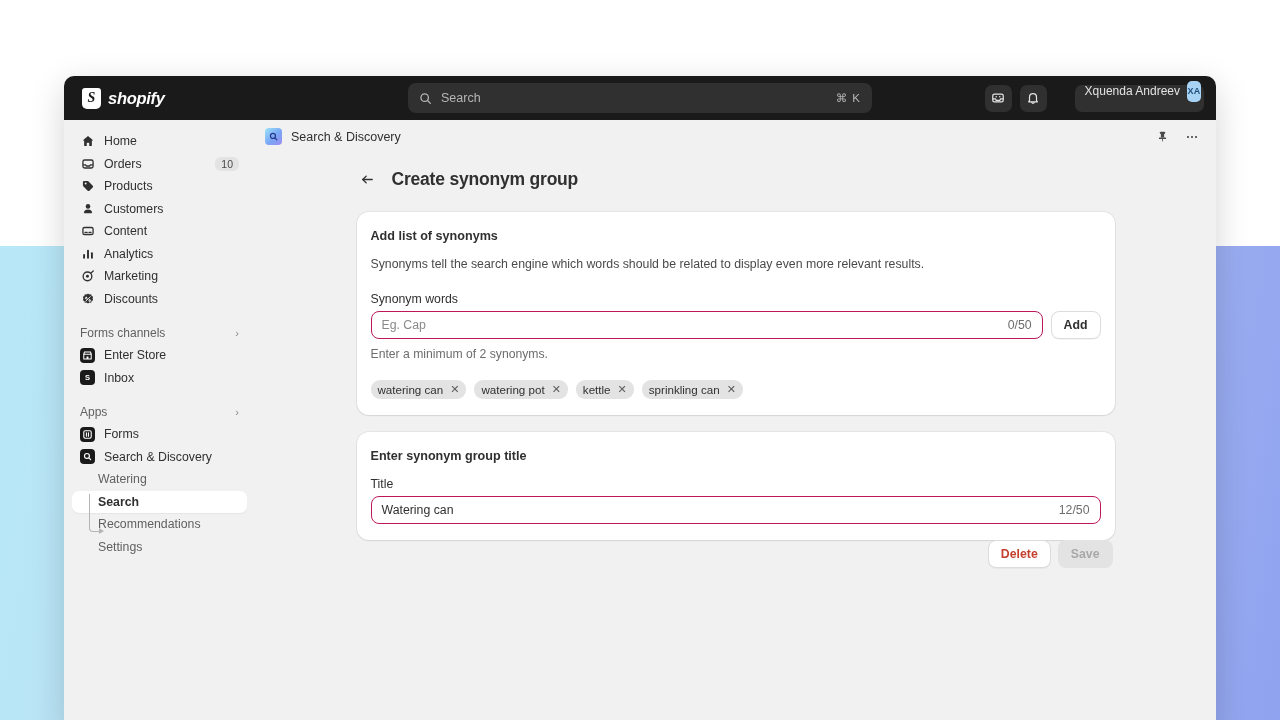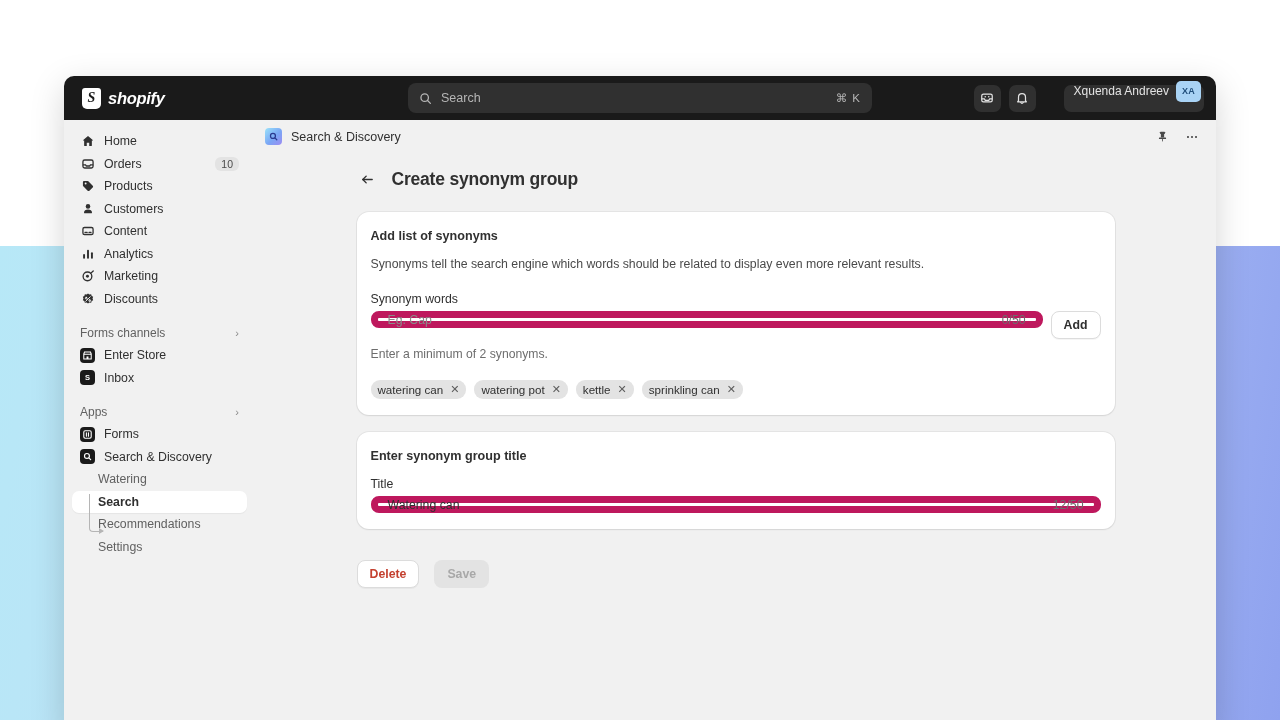--- a/index.html
+++ b/index.html
@@ -99,21 +99,21 @@
     background: #303030;
     border-radius: 7px;
     display: flex; align-items: center;
     gap: 7px;
     padding: 0 3px 14px 10px;
     cursor: pointer;
     margin-left: 20px;
   }
   #userchip .uname { color: #e3e3e3; font-size: 12px; }
   #userchip .uav {
-    width: 25px; height: 21px;
+    width: 14px; height: 21px;
     background: #a9d3f5;
     border-radius: 5px;
     color: #1f4d7a;
     font-size: 9px;
     font-weight: 700;
     display: flex; align-items: center; justify-content: center;
     letter-spacing: .3px;
   }
 
   
@@ -231,22 +231,22 @@
     box-shadow: 0 0 0 1px rgba(0,0,0,.05), 0 1px 2px rgba(0,0,0,.07);
     padding: 17px 14px 16px 14px;
   }
   .card-title { font-size: 12.6px; font-weight: 700; color: #303030; margin-bottom: 14px; }
   .card-desc { font-size: 12.3px; color: #4a4a4a; margin-bottom: 21px; }
   .field-label { font-size: 12.3px; color: #303030; margin-bottom: 5px; }
 
   .input-row { display: flex; gap: 8px; align-items: stretch; }
   .textinput {
     flex: 1;
-    height: 17px;
-    border: 7px solid #be185d;
+    height: 28px;
+    border: 1px solid #be185d;
     border-radius: 8px;
     background: #ffffff;
     display: flex; align-items: center;
     padding: 0 10px;
     cursor: text;
   }
   .textinput .val { font-size: 12.3px; color: #303030; flex: 1; }
   .textinput .val.placeholder { color: #8a8a8a; }
   .textinput .counter { font-size: 12.3px; color: #6d6d6d; }
   .btn {
@@ -274,22 +274,22 @@
     padding: 0 7px;
     font-size: 11.6px;
     color: #303030;
   }
   .tag .x { color: #5c5c5c; font-size: 11px; cursor: pointer; line-height: 1; }
 
   #card2 { margin-top: 17px; }
 
   #footer {
     display: flex;
-    gap: 15px;
-    margin-top: 31px;
+    justify-content: flex-end;
+    gap: 7px;
     padding-right: 2px;
   }
   #deletebtn { color: #c4402f; border-color: #dcdcdc; background: #fff; }
   #savebtn {
     background: #e3e3e3;
     border: 1px solid transparent;
     color: #a8a8a8;
     box-shadow: none;
     cursor: default;
   }

